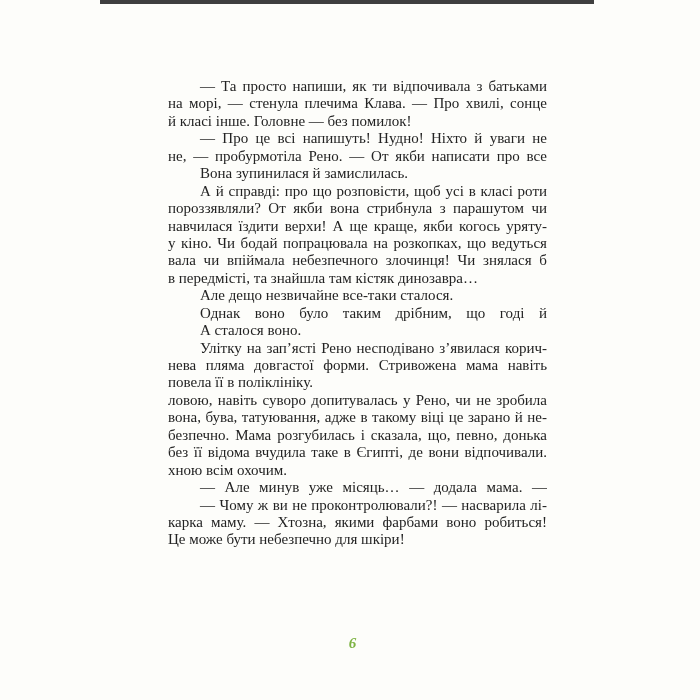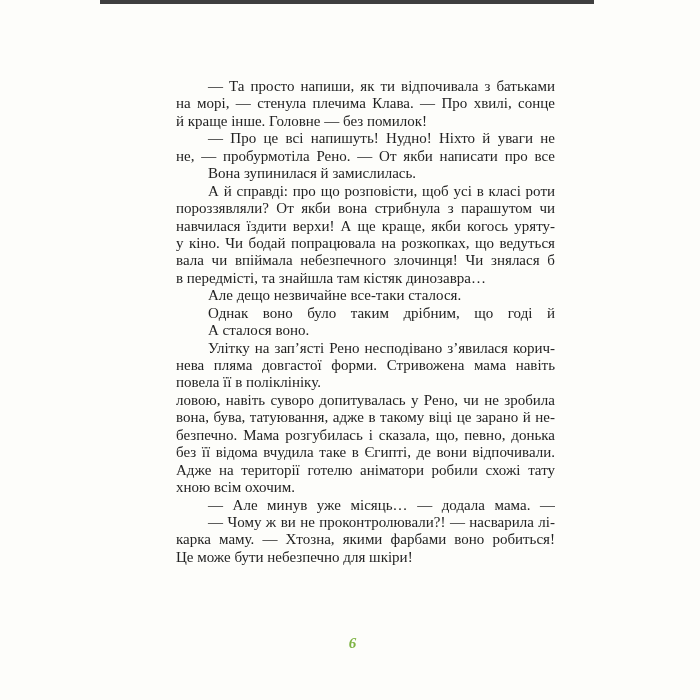--- a/index.html
+++ b/index.html
@@ -17,21 +17,21 @@
   .top-edge-bar {
     position: absolute;
     left: 100px;
     top: 0;
     width: 494px;
     height: 4px;
     background: #3f3f3f;
   }
   .text-block {
     position: absolute;
-    left: 176px;
+    left: 168px;
     top: 78px;
     width: 379px;
     color: #232323;
     font-size: 15px;
     line-height: 17.45px;
   }
   .line {
     text-align: justify;
     text-align-last: justify;
     white-space: normal;
@@ -57,41 +57,40 @@
   }
 </style>
 </head>
 <body style="background: rgb(253, 253, 250);">
 
 <div class="top-edge-bar" style="background: rgb(63, 63, 63);"></div>
 
 <div class="text-block" style="color: rgb(35, 35, 35);">
     <div class="line first">— Та просто напиши, як ти відпочивала з батьками</div>
     <div class="line">на морі, — стенула плечима Клава. — Про хвилі, сонце</div>
-    <div class="line final">й краще інше. Головне — без помилок!</div>
+    <div class="line final">й класі інше. Головне — без помилок!</div>
     <div class="line first">— Про це всі напишуть! Нудно! Ніхто й уваги не звер-</div>
     <div class="line">не, — пробурмотіла Рено. — От якби написати про все</div>
     <div class="line first final">Вона зупинилася й замислилась.</div>
     <div class="line first">А й справді: про що розповісти, щоб усі в класі роти</div>
     <div class="line">пороззявляли? От якби вона стрибнула з парашутом чи</div>
     <div class="line">навчилася їздити верхи! А ще краще, якби когось уряту-</div>
     <div class="line">у кіно. Чи бодай попрацювала на розкопках, що ведуться</div>
     <div class="line">вала чи впіймала небезпечного злочинця! Чи знялася б</div>
     <div class="line final">в передмісті, та знайшла там кістяк динозавра…</div>
     <div class="line first final">Але дещо незвичайне все-таки сталося.</div>
     <div class="line first final">Однак воно було таким дрібним, що годі й розповідати.</div>
     <div class="line first final">А сталося воно.</div>
     <div class="line first">Улітку на зап’ясті Рено несподівано з’явилася корич-</div>
     <div class="line">нева пляма довгастої форми. Стривожена мама навіть</div>
     <div class="line final">повела її в поліклініку.</div>
     <div class="line">ловою, навіть суворо допитувалась у Рено, чи не зробила</div>
     <div class="line">вона, бува, татуювання, адже в такому віці це зарано й не-</div>
     <div class="line">безпечно. Мама розгубилась і сказала, що, певно, донька</div>
     <div class="line">без її відома вчудила таке в Єгипті, де вони відпочивали.</div>
-    <div class="line">Адже на території готелю аніматори робили схожі тату</div>
     <div class="line final">хною всім охочим.</div>
     <div class="line first">— Але минув уже місяць… — додала мама. — Малюнок</div>
     <div class="line first">— Чому ж ви не проконтролювали?! — насварила лі-</div>
     <div class="line">карка маму. — Хтозна, якими фарбами воно робиться!</div>
     <div class="line final">Це може бути небезпечно для шкіри!</div>
   </div>
 
 <div class="page-number" style="color: rgb(125, 179, 67);">6</div>
 
 </body></html>

